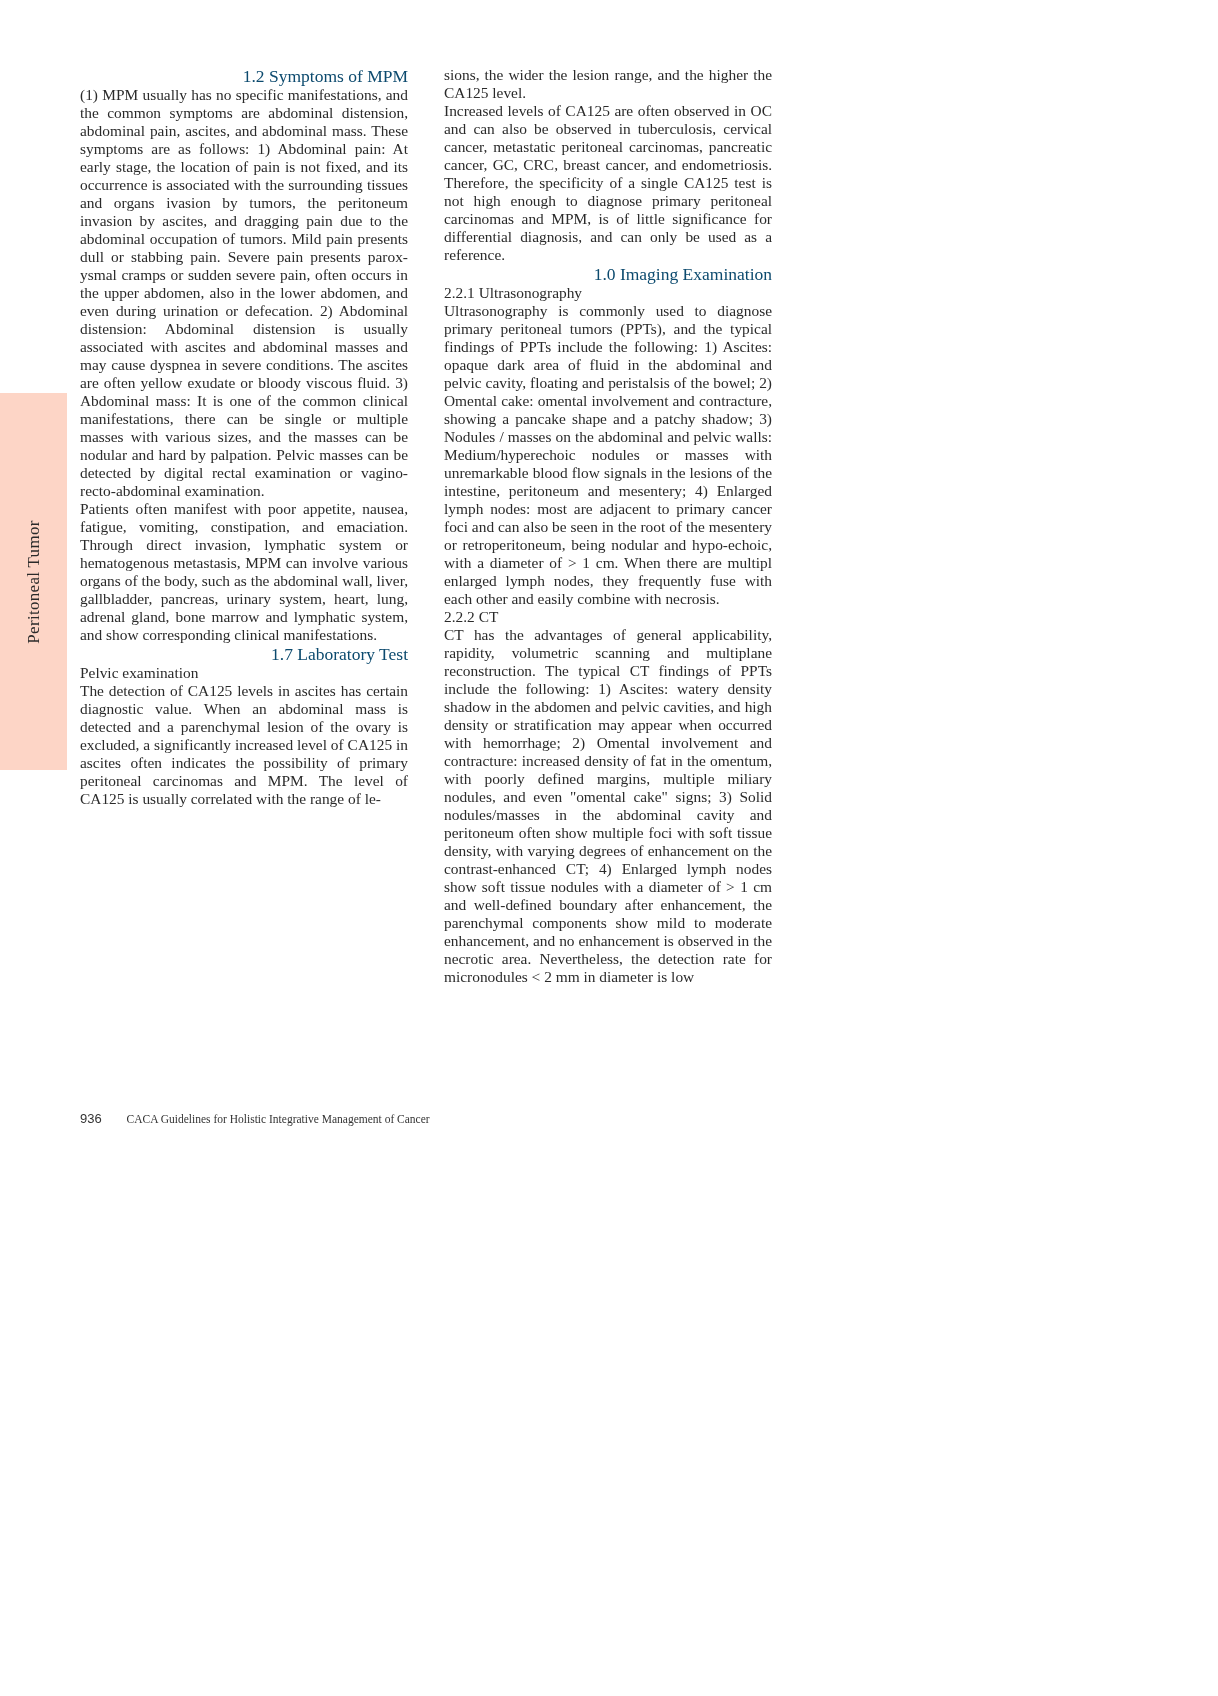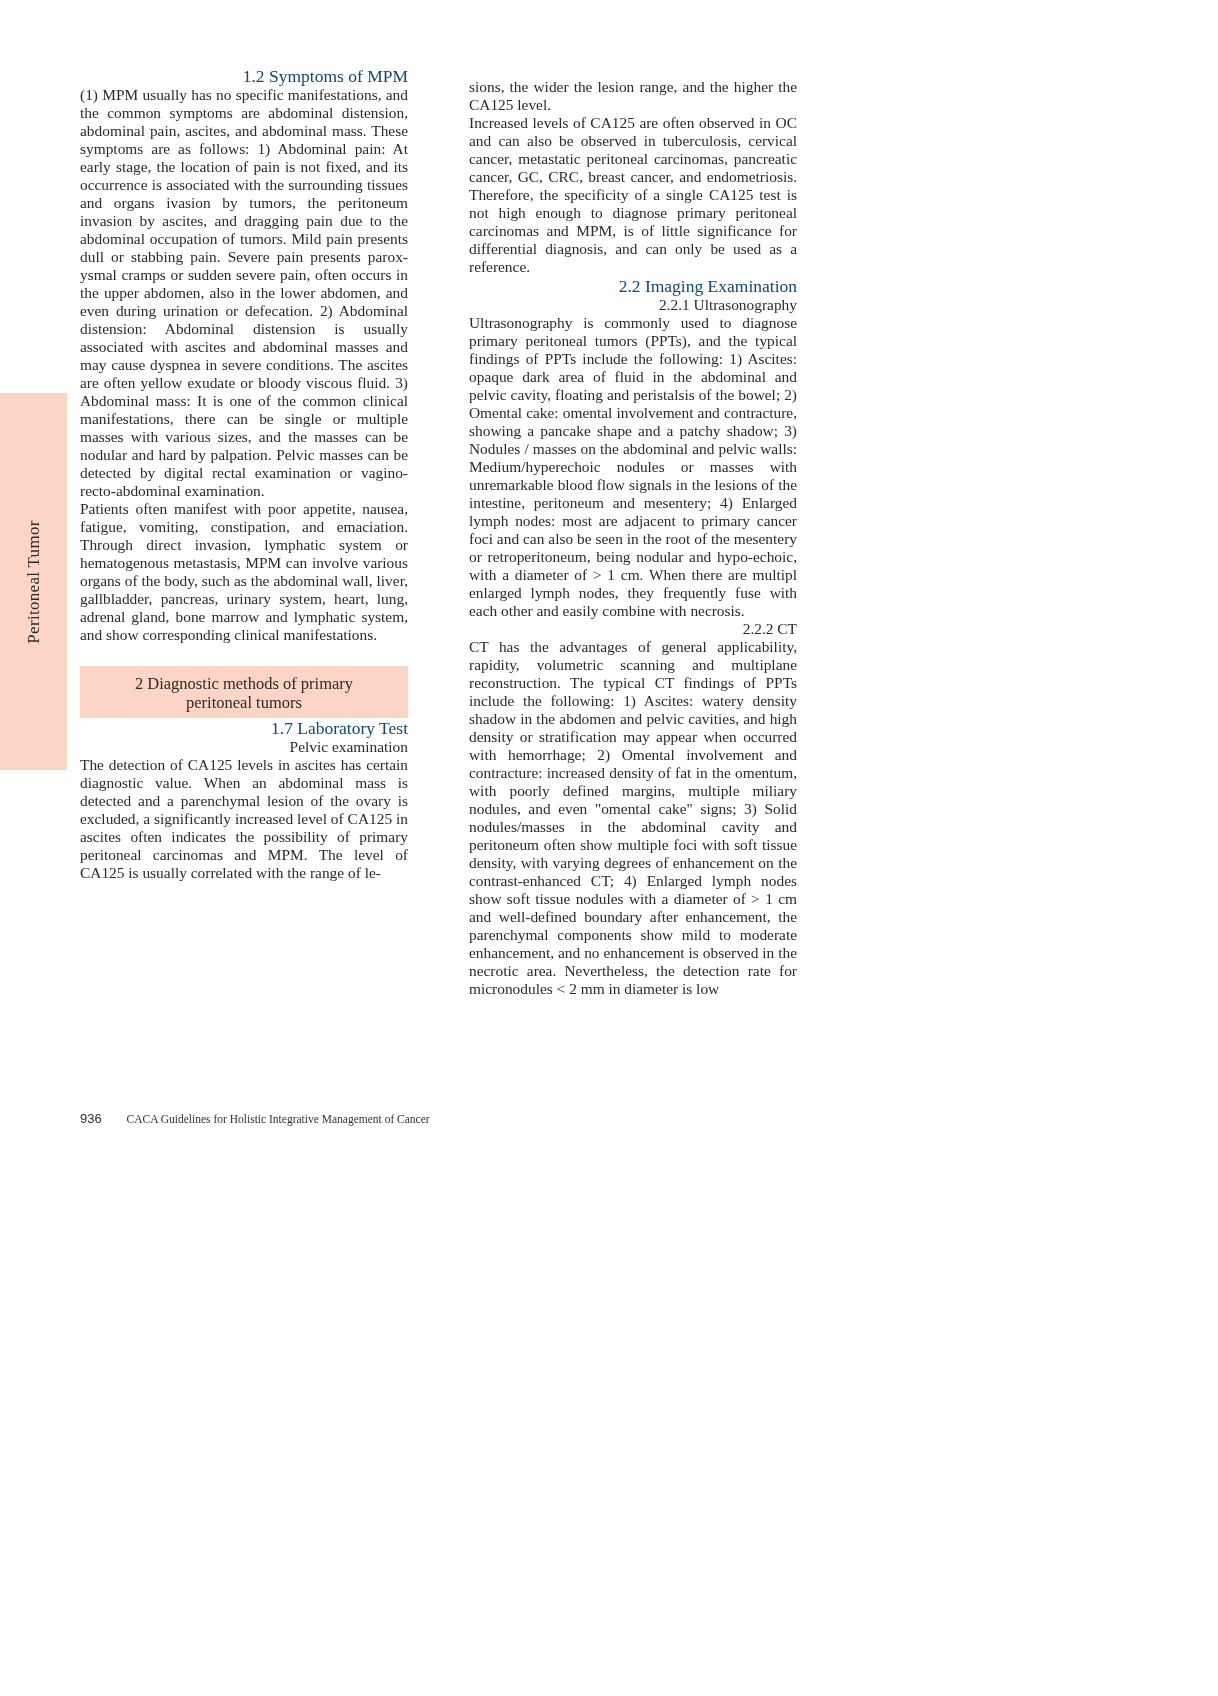--- a/index.html
+++ b/index.html
@@ -29,35 +29,35 @@
   .col {
     position: absolute;
     top: 66px;
     width: 328px;
     font-size: 15.4px;
     line-height: 18px;
     text-align: justify;
     hyphens: manual;
   }
   .col.left { left: 80px; }
-  .col.right { left: 469px; margin-top: 12px; }
+  .col.right { left: 444px; }
   .col p { margin: 0; }
   .h2 {
     font-family: Liberation Serif, serif;
     font-size: 17.5px;
     line-height: 20px;
     color: #0c4a6e;
     text-align: right;
     margin: 0;
   }
   .h3 {
     font-size: 15.4px;
     line-height: 18px;
     margin: 0;
-    text-align: right;
+    text-align: left;
   }
   .section-box {
     background: #fdd5c6;
     margin: 22px 0 0 0;
     padding: 8px 10px 6px 10px;
     text-align: center;
     font-size: 16.5px;
     line-height: 19px;
   }
   .footer {
@@ -80,33 +80,29 @@
 <body>
 
 <div class="side-tab">
   <span class="label">Peritoneal Tumor</span>
 </div>
 
 <div class="col left">
   <p class="h2">1.2  Symptoms of MPM</p>
   <p>(1)  MPM usually has no specific manifes­tations, and the common symptoms are ab­dominal distension, abdominal pain, ascites, and abdominal mass.  These symptoms are as follows: 1) Abdominal pain: At early stage,  the location of pain is not fixed, and its occurrence is associated with the sur­rounding tissues and organs ivasion by tu­mors, the peritoneum invasion by ascites, and dragging pain due to the abdominal oc­cupation of tumors. Mild pain presents dull or stabbing pain. Severe pain presents parox­ysmal cramps or sudden severe pain, often occurs in the upper abdomen, also in the lower abdomen, and even during urination or defecation. 2) Abdominal distension: Ab­dominal distension is usually associated with ascites and abdominal masses and may cause dyspnea in severe  conditions. The as­cites are often yellow exudate or bloody vis­cous fluid. 3) Abdominal mass: It is one of the common clinical manifestations, there can be single or multiple masses with vari­ous sizes, and the masses can be nodular and hard by palpation. Pelvic masses can be detected by digital rectal examination or vagino-recto-abdominal examination.</p>
   <p>Patients often manifest with poor appetite, nausea, fatigue, vomiting, constipation, and emaciation. Through direct invasion, lym­phatic system or hematogenous metastasis, MPM can involve various organs of the body, such as the abdominal wall, liver, gall­bladder, pancreas, urinary system, heart, lung, adrenal gland, bone marrow and lym­phatic system, and show corresponding clin­ical manifestations.</p>
-  <div class="section-box">
-    <div>2 Diagnostic methods of primary</div>
-    <div>peritoneal tumors</div>
-  </div>
   <p class="h2">1.7 Laboratory Test</p>
   <p class="h3">Pelvic examination</p>
   <p>The detection of CA125 levels in ascites has certain diagnostic value. When an abdomi­nal mass is detected and a parenchymal le­sion of the ovary is excluded, a significantly increased level of CA125 in ascites often in­dicates the possibility of primary peritoneal carcinomas and MPM. The level of CA125 is usually correlated with the range of le-</p>
 </div>
 
 <div class="col right">
   <p>sions, the wider the lesion range, and the higher the CA125 level.</p>
   <p>Increased levels of CA125 are often ob­served in OC and can also be observed in tu­berculosis, cervical cancer, metastatic perito­neal carcinomas, pancreatic cancer, GC, CRC, breast cancer, and endometriosis. Therefore,  the specificity of a single CA125 test is not high enough to diagnose primary peritoneal carcinomas and MPM, is of little significance for differential diagnosis, and can only be used as a reference.</p>
-  <p class="h2">2.2  Imaging Examination</p>
+  <p class="h2">1.0  Imaging Examination</p>
   <p class="h3">2.2.1 Ultrasonography</p>
   <p>Ultrasonography is commonly used to diag­nose primary peritoneal tumors (PPTs), and the typical findings of PPTs include the fol­lowing: 1) Ascites: opaque dark area of fluid in the abdominal and pelvic cavity, floating and peristalsis of the bowel; 2) Omental cake: omental involvement and contracture, showing a pancake shape and a patchy shad­ow; 3) Nodules / masses on the abdominal and pelvic walls: Medium/hyperechoic nod­ules or masses with unremarkable blood flow signals in the lesions of the intestine, peritoneum and mesentery; 4) Enlarged lymph nodes: most are adjacent to primary cancer foci and can also be seen in the root of the mesentery or retroperitoneum, being nodular and hypo-echoic, with a diameter of &gt; 1 cm. When there are multipl enlarged lymph nodes, they frequently fuse with each other and easily combine with necrosis.</p>
   <p class="h3">2.2.2 CT</p>
   <p>CT has the advantages of general applicabili­ty, rapidity, volumetric scanning and multi­plane reconstruction. The typical CT find­ings of PPTs include the following: 1) Asci­tes: watery density shadow in the abdomen and pelvic cavities, and high density or strat­ification may appear when occurred with hemorrhage; 2) Omental involvement and contracture: increased density of fat in the omentum, with poorly defined margins, mul­tiple miliary nodules, and even "omental cake" signs; 3) Solid nodules/masses in the abdominal cavity and peritoneum often show multiple foci with soft tissue density, with varying degrees of enhancement on the contrast-enhanced CT; 4) Enlarged lymph nodes show soft tissue nodules with a diame­ter of &gt; 1 cm and well-defined boundary af­ter enhancement, the parenchymal compo­nents show mild to moderate enhancement, and no enhancement is observed in the ne­crotic area. Nevertheless, the detection rate for micronodules &lt; 2 mm in diameter is low</p>
 </div>
 
 <div class="footer">
   <span class="page-num">936</span>
   <span class="running-title">CACA Guidelines for Holistic Integrative Management of Cancer</span>
 </div>

